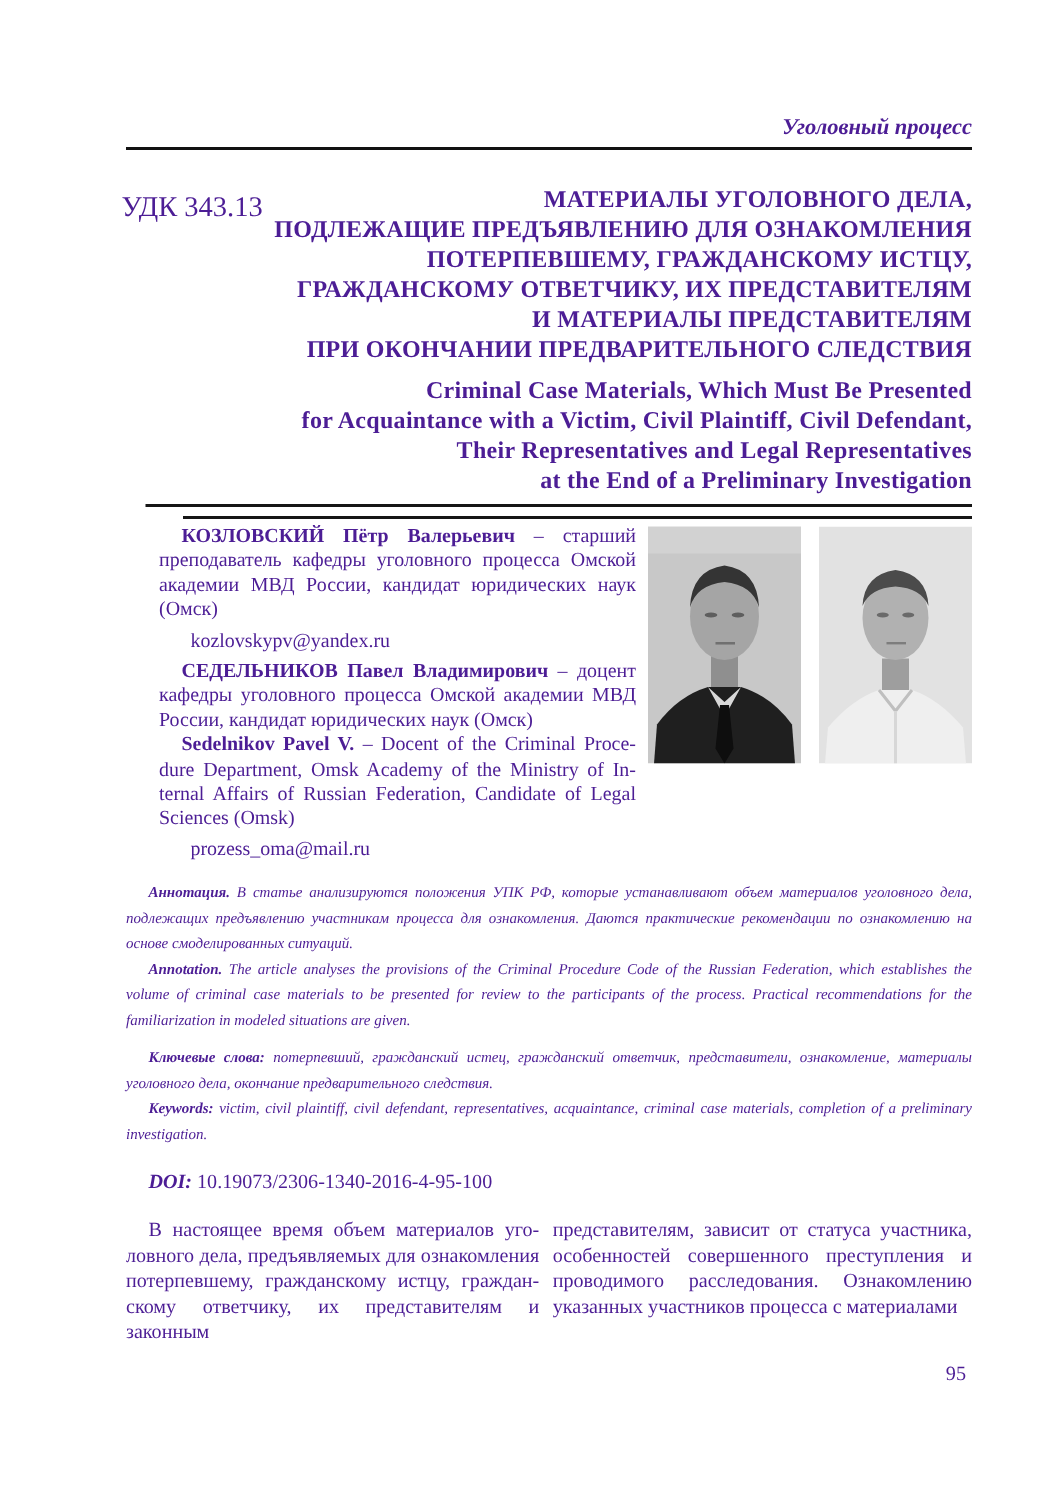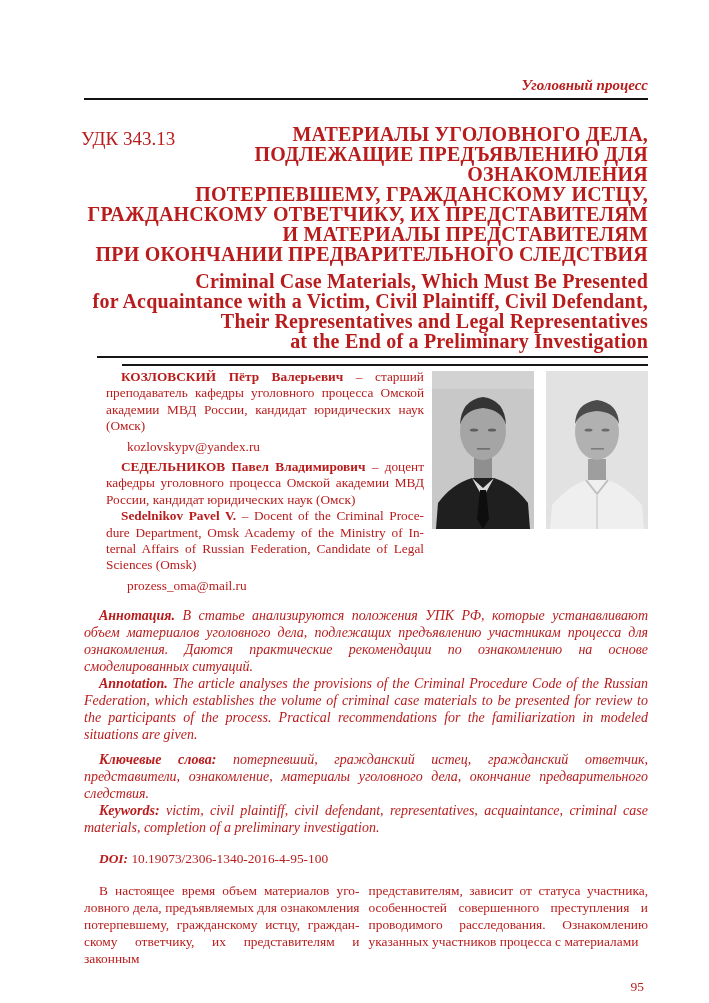--- a/index.html
+++ b/index.html
@@ -1,44 +1,44 @@
 <!DOCTYPE html>
 <html lang="ru"><head>
 <meta charset="utf-8">
 <style>
   html,body{margin:0;padding:0;background:#ffffff;}
   .page{
-    width:709px;height:1003px;background:#ffffff;color:#b91c1c;
+    width:709px;height:1003px;background:#ffffff;color:#4c1d95;
     font-family:"Liberation Serif","DejaVu Serif",serif;
     position:relative;box-sizing:border-box;
     padding:76px 61px 0 84px;overflow:hidden;
   }
   
   .running-head{
     text-align:right;font-weight:bold;font-style:italic;font-size:15px;
     padding-bottom:4px;border-bottom:2px solid #121212;line-height:18px;
   }
   
   .title-block{position:relative;margin-top:24px;}
   .udk{position:absolute;left:-3px;top:4px;font-size:19px;}
-  .t-line{text-align:right;font-weight:bold;font-size:20px;line-height:20px;letter-spacing:.2px;}
+  .t-line{text-align:right;font-weight:bold;font-size:16px;line-height:20px;letter-spacing:.2px;}
   .title-en{margin-top:7px;}
   
   .rule{height:2px;background:#161616;}
   .rule-1{margin-left:13px;margin-top:5px;}
   .rule-2{margin-left:38px;margin-top:6px;}
   
   .authors-row{display:flex;margin-top:3px;}
   .authors-col{width:318px;margin-left:22px;font-size:13.3px;line-height:16.4px;text-align:justify;}
   .a-para{margin:0;text-indent:15px;}
   .a-email{margin:4px 0 4px 21px;text-indent:0;}
   .photos{margin-left:auto;display:flex;gap:12px;align-items:flex-start;padding-top:2px;}
   .photo{width:102px;height:158px;display:block;}
   
-  .abstract,.keywords{font-style:italic;font-size:14px;line-height:17px;text-align:justify;}
+  .abstract,.keywords{font-style:italic;font-size:10px;line-height:17px;text-align:justify;}
   .abstract{margin-top:9px;}
   .keywords{margin-top:8px;}
   .abstract p,.keywords p{margin:0;text-indent:15px;}
   
   .doi{margin:14px 0 0;text-indent:15px;font-size:13.4px;line-height:17px;}
   .doi b{font-style:italic;}
   .doi-val{font-style:normal;}
   
   .body-cols{display:flex;gap:9px;margin-top:16px;font-size:13.4px;line-height:16.9px;text-align:justify;}
   .col{margin:0;}

